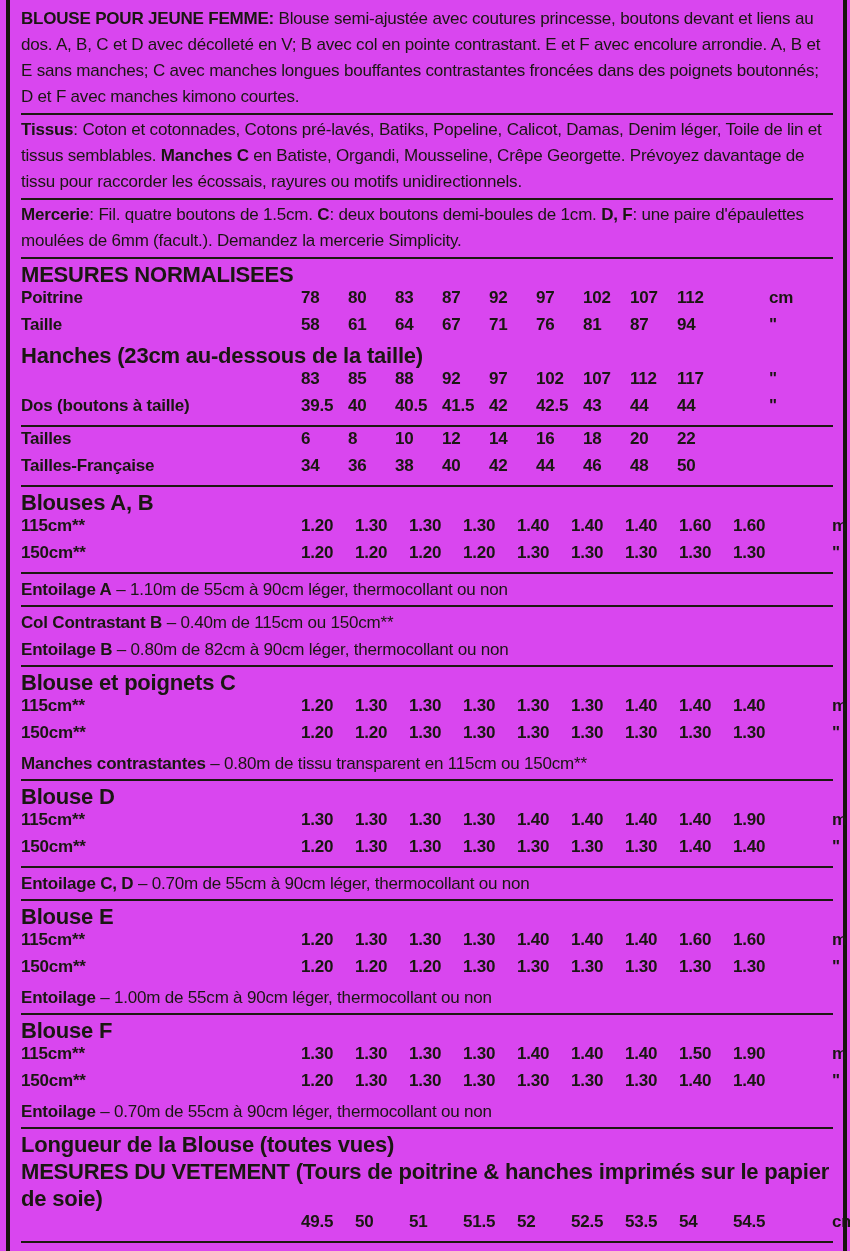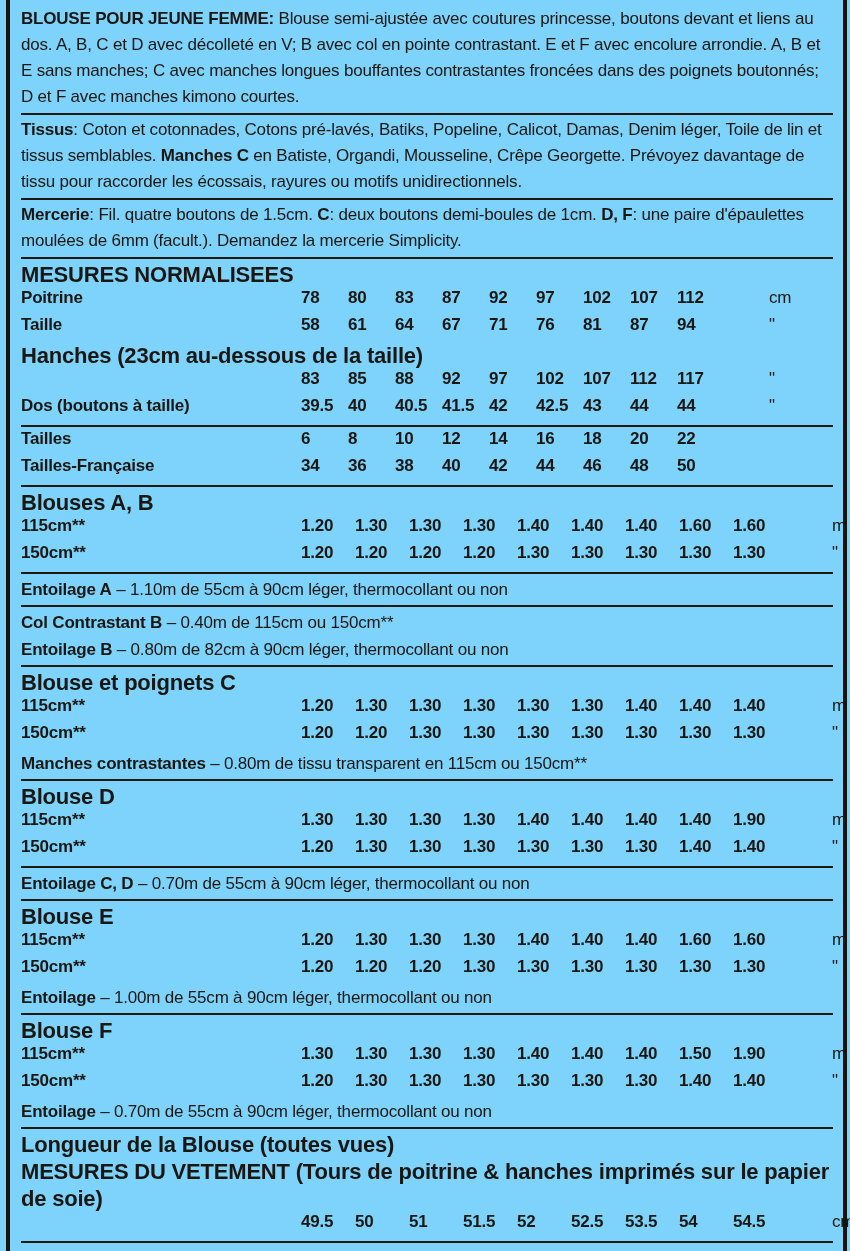--- a/index.html
+++ b/index.html
@@ -2,21 +2,21 @@
 <html><head>
 <meta charset="utf-8">
 <style>
   * { box-sizing: border-box; }
   html, body { margin: 0; padding: 0; }
   body { background: #d8d5cd; }
   .page {
     position: relative;
     width: 850px; height: 1251px;
     margin: 0 auto;
-    background: #7dd3fc;
+    background: #d946ef;
     color: #1a1712;
     font-family: "Liberation Sans", sans-serif;
     overflow: hidden;
   }
   .edge-bar { position: absolute; top: 0; bottom: 0; width: 4px; background: #17140e; }
   .edge-bar.left { left: 6px; }
   .edge-bar.right { right: 3px; }
   .content { position: absolute; left: 21px; right: 17px; top: 5px; }
 
   .para { margin: 1px 0 3px; font-size: 17px; line-height: 26px; letter-spacing: -0.2px; font-weight: 400; }
@@ -25,21 +25,21 @@
   .rule { height: 0; border-top: 2.5px solid #1c1912; margin: 2px 0; }
   .rule.short { width: 375px; }
 
   .sect-title { font-weight: 700; font-size: 22px; line-height: 27px; letter-spacing: -0.2px; }
 
   .trow { display: flex; align-items: baseline; height: 27px; font-size: 17px; letter-spacing: -0.2px; font-weight: 700; gap: 40px; }
   .trow .lbl { flex: 0 0 240px; width: 240px; }
   .cells { display: flex; flex: 0 0 auto; }
   .meas .cells .cell { display: inline-block; width: 47px; }
   .yard .cells .cell { display: inline-block; width: 54px; }
-  .unit { padding-left: 5px; font-weight: 400; }
+  .unit { padding-left: 5px; font-weight: 700; }
 
   .note { font-size: 17px; line-height: 27px; letter-spacing: -0.2px; font-weight: 400; }
   .note .b { font-weight: 700; }
 
   .foot { display: flex; gap: 20px; font-size: 13px; line-height: 16px; margin-top: 5px; font-weight: 700; }
 </style>
 </head>
 <body>
 
 <div class="page">

